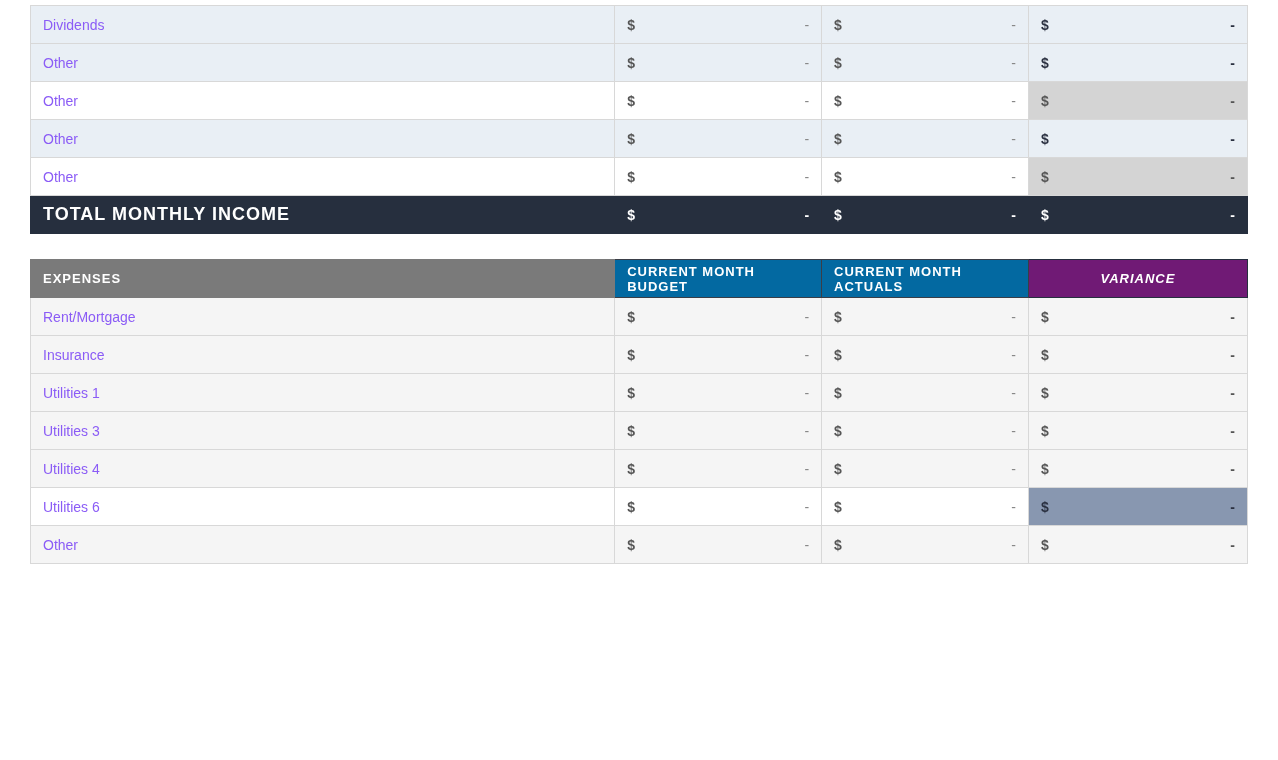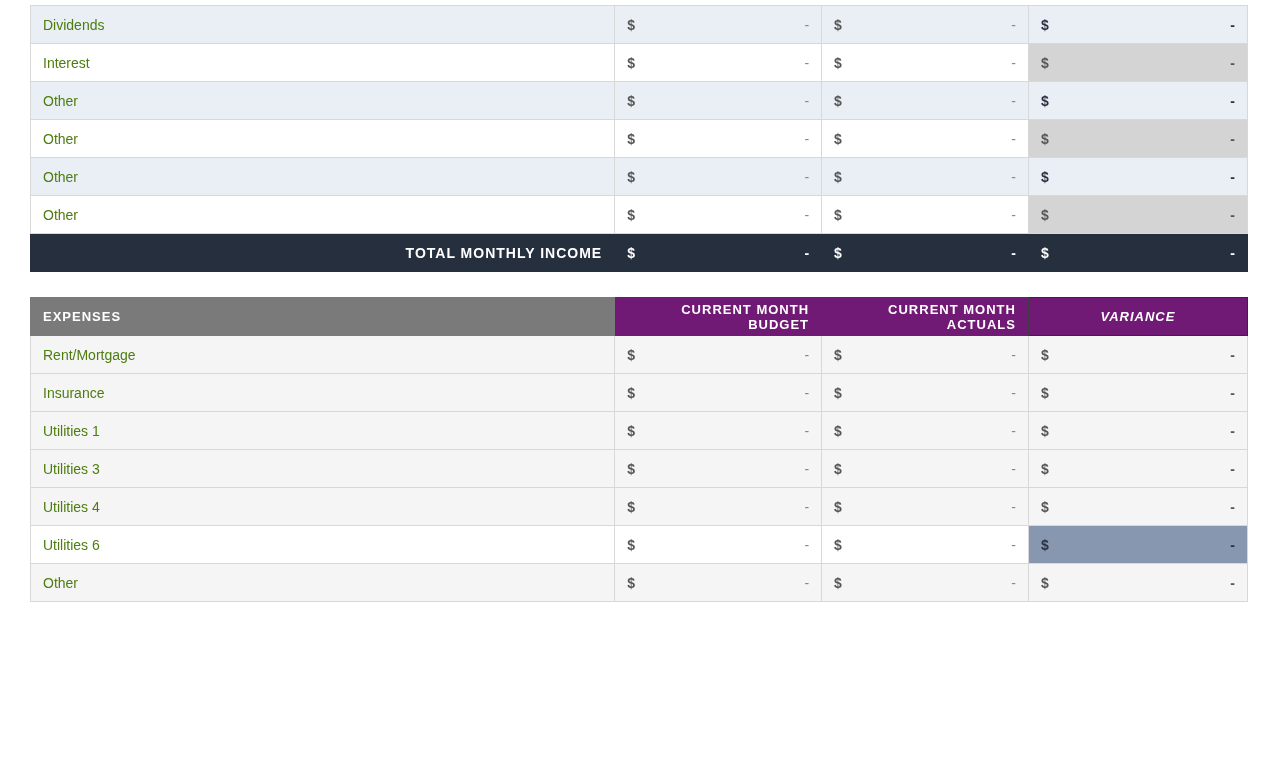--- a/index.html
+++ b/index.html
@@ -32,74 +32,67 @@
     font-weight: bold;
     color: #555;
   }
   .amt .dash {
     position: absolute;
     right: 12px;
     top: 50%;
     transform: translateY(-50%);
     color: #888;
   }
-  .row-label { color: #4d7c0f; }
+  .row-label { color: #8b5cf6; }
   .blue-light td { background: #e9eff5; }
   .gray-light td { background: #f5f5f5; }
   .var-blue { background: #8897b0; }
   .var-blue .dollar, .var-blue .dash { color: #2a3040; font-weight: bold; }
   .var-gray { background: #d4d4d4; }
   .var-gray .dollar, .var-gray .dash { color: #555; font-weight: bold; }
   tr.total-income td {
     background: #262f3e;
     color: #fff;
     font-weight: bold;
     border: 1px solid #262f3e;
   }
   tr.total-income td.row-label {
-    text-align: right;
     letter-spacing: 1px;
-    font-size: 14px;
+    font-size: 18px;
     text-transform: uppercase;
   }
   tr.total-income .dollar, tr.total-income .dash { color: #fff; }
   .gap { height: 25px; }
   tr.exp-header th {
     color: #fff;
     text-transform: uppercase;
     font-size: 13px;
     letter-spacing: 1px;
     font-weight: bold;
   }
   tr.exp-header th.h-exp { background: #7a7a7a; text-align: left; border-color:#7a7a7a;}
-  tr.exp-header th.h-num { background: #701a75; text-align: right; border-color:#3a3e47;}
+  tr.exp-header th.h-num { background: #0369a1; text-align: left; border-color:#3a3e47;}
   tr.exp-header th.h-var { background: #701a75; text-align: center; border-color:#262f3e;font-style:italic;}
 </style>
 </head>
 <body>
 
 <table>
   <colgroup>
     <col class="label-col">
       <col class="budget-col">
       <col class="actuals-col">
       <col class="var-col">
   </colgroup>
   <tbody id="income-body">
       <tr class="blue-light">
         <td class="row-label">Dividends</td>
         <td class="amt"><span class="dollar">$</span><span class="dash">-</span></td>
         <td class="amt"><span class="dollar">$</span><span class="dash">-</span></td>
         <td class="amt var-blue"><span class="dollar">$</span><span class="dash">-</span></td>
-      </tr>
-      <tr>
-        <td class="row-label">Interest</td>
-        <td class="amt"><span class="dollar">$</span><span class="dash">-</span></td>
-        <td class="amt"><span class="dollar">$</span><span class="dash">-</span></td>
-        <td class="amt var-gray"><span class="dollar">$</span><span class="dash">-</span></td>
       </tr>
       <tr class="blue-light">
         <td class="row-label">Other</td>
         <td class="amt"><span class="dollar">$</span><span class="dash">-</span></td>
         <td class="amt"><span class="dollar">$</span><span class="dash">-</span></td>
         <td class="amt var-blue"><span class="dollar">$</span><span class="dash">-</span></td>
       </tr>
       <tr>
         <td class="row-label">Other</td>
         <td class="amt"><span class="dollar">$</span><span class="dash">-</span></td>

